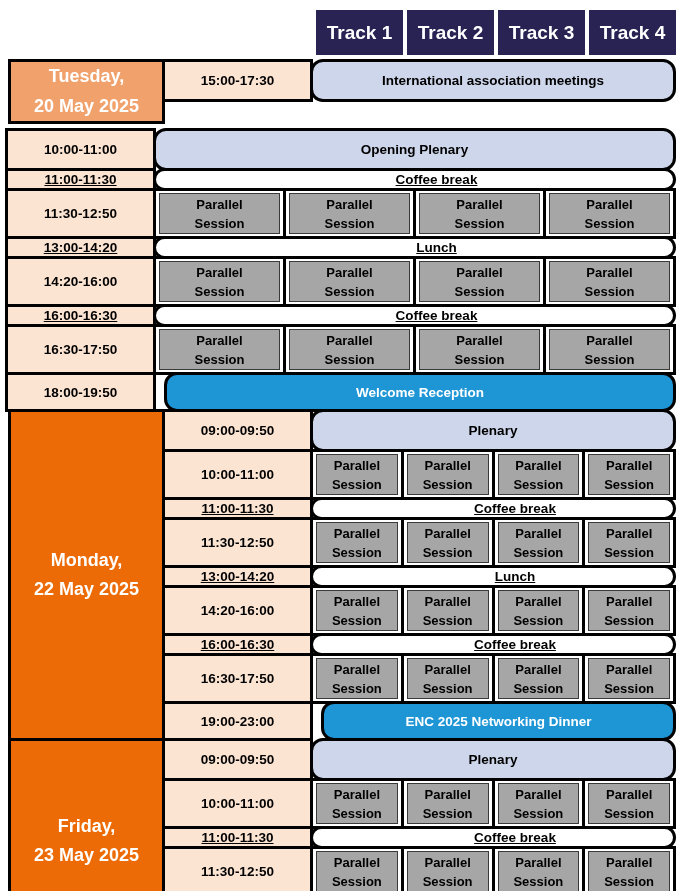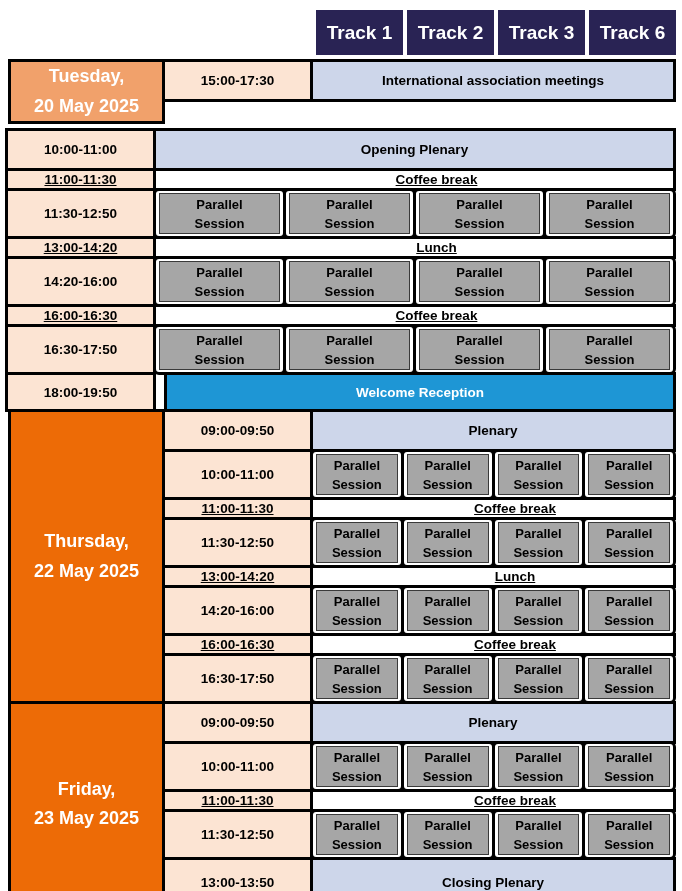--- a/index.html
+++ b/index.html
@@ -46,27 +46,27 @@
   .time-cell {
     width: 151px; flex: 0 0 151px;
     background: var(--time-bg);
     display: flex; align-items: center; justify-content: center;
     font-size: 13.5px;
   }
 
   .merged {
     flex: 1;
     display: flex; align-items: center; justify-content: center;
-    text-align: center; font-size: 13.5px;
+    text-align: center; font-size: 13.5px; border-radius: 13px;
   }
   .merged.plenary { background: var(--plenary-bg); }
   .merged.break   { background: var(--break-bg); padding-left: 44px; }
   .merged.event   { background: var(--event-bg); color: var(--event-text); margin-left: 8px; }
 
-  .track-cell { flex: 1; background: #fff; display: flex; border-radius: 6px; }
+  .track-cell { flex: 1; background: #fff; display: flex; }
   .parallel-box {
     flex: 1; margin: 2px 3px;
     background: var(--parallel-bg);
     border: 1px solid #3a3a3a;
     display: flex; flex-direction: column; align-items: center; justify-content: center;
     font-size: 13px; line-height: 19px;
   }
 
   
   .row-plenary  { height: 43px; }
@@ -76,21 +76,21 @@
   .day-section:last-child .row:last-child { height: 50px; }
 </style>
 </head>
 <body>
 
 <div class="page">
   <div class="track-header-row" id="track-header">
       <div class="track-box">Track 1</div>
       <div class="track-box">Track 2</div>
       <div class="track-box">Track 3</div>
-      <div class="track-box">Track 6</div>
+      <div class="track-box">Track 4</div>
     </div>
   <div id="schedule-body">
       <div class="day-section">
         <div class="day-cell light">
           <div class="day-name">Tuesday,</div>
           <div class="day-date">20 May 2025</div>
         </div>
         <div class="rows-col">
           <div class="row row-plenary">
             <div class="cell time-cell">15:00-17:30</div>
@@ -198,21 +198,21 @@
             </div>
           </div>
           <div class="row row-event">
             <div class="cell time-cell">18:00-19:50</div>
             <div class="cell merged event">Welcome Reception</div>
           </div>
         </div>
       </div>
       <div class="day-section">
         <div class="day-cell">
-          <div class="day-name">Thursday,</div>
+          <div class="day-name">Monday,</div>
           <div class="day-date">22 May 2025</div>
         </div>
         <div class="rows-col">
           <div class="row row-plenary">
             <div class="cell time-cell">09:00-09:50</div>
             <div class="cell merged plenary">Plenary</div>
           </div>
           <div class="row row-parallel">
             <div class="cell time-cell">10:00-11:00</div>
             <div class="cell track-cell">
@@ -325,20 +325,24 @@
                 <div class="pline">Parallel</div>
                 <div class="pline">Session</div>
               </div>
             </div>
             <div class="cell track-cell">
               <div class="parallel-box">
                 <div class="pline">Parallel</div>
                 <div class="pline">Session</div>
               </div>
             </div>
+          </div>
+          <div class="row row-event">
+            <div class="cell time-cell">19:00-23:00</div>
+            <div class="cell merged event">ENC 2025 Networking Dinner</div>
           </div>
         </div>
       </div>
       <div class="day-section">
         <div class="day-cell">
           <div class="day-name">Friday,</div>
           <div class="day-date">23 May 2025</div>
         </div>
         <div class="rows-col">
           <div class="row row-plenary">

